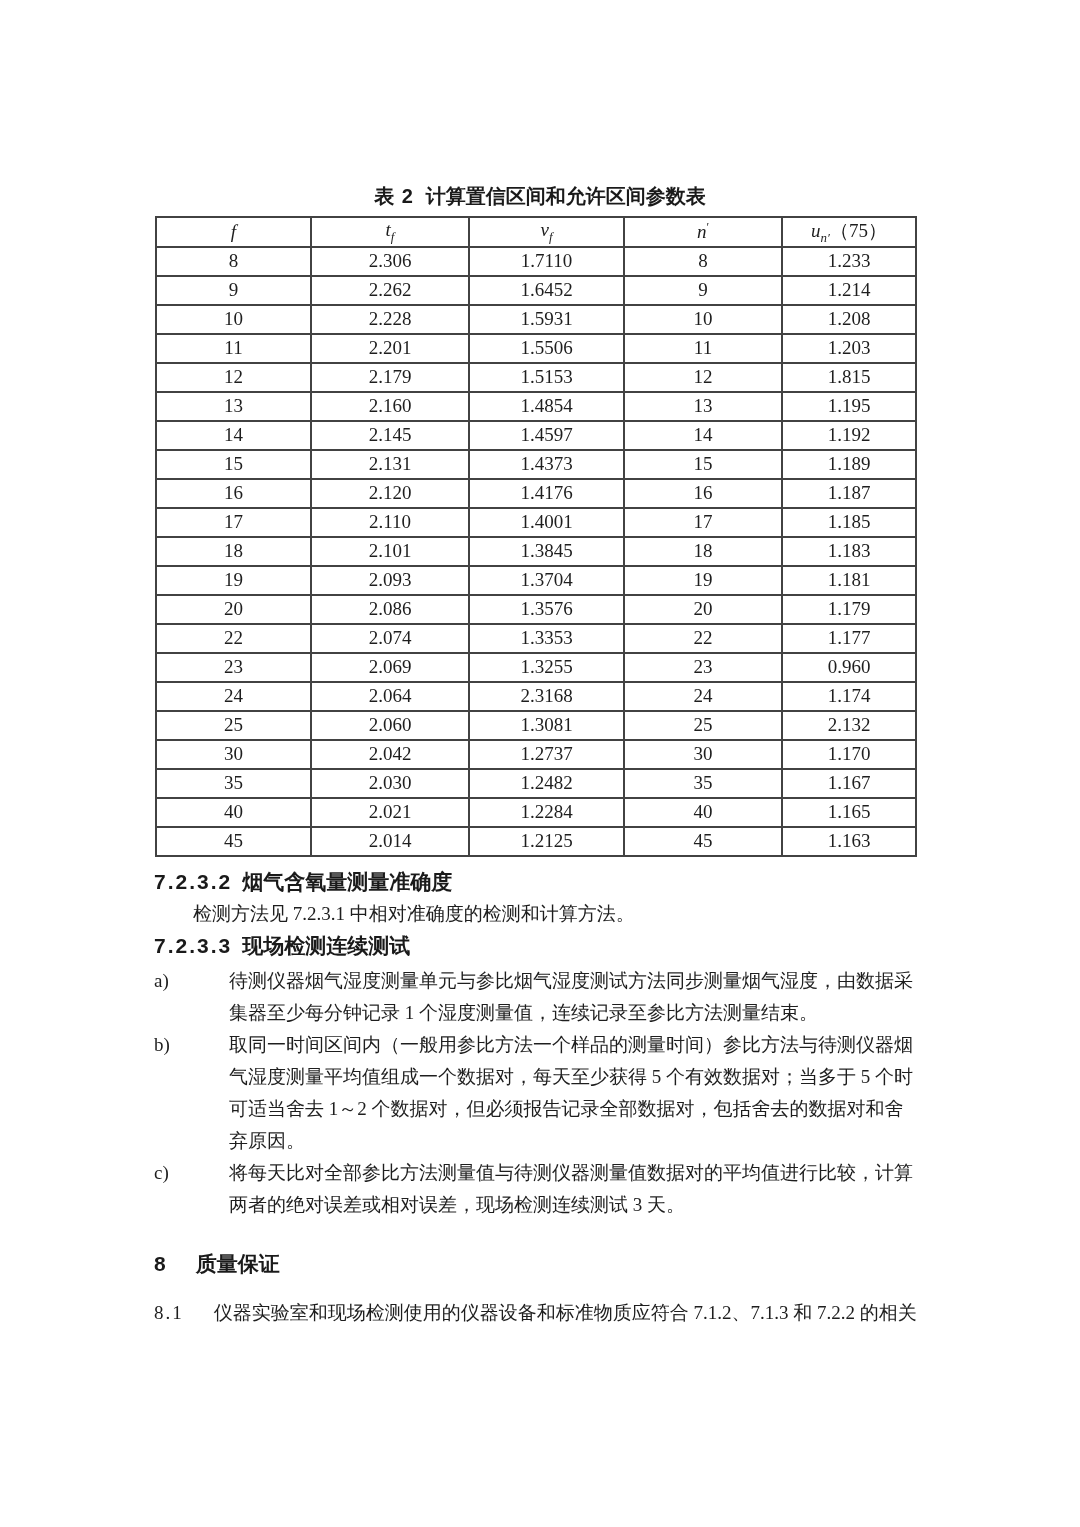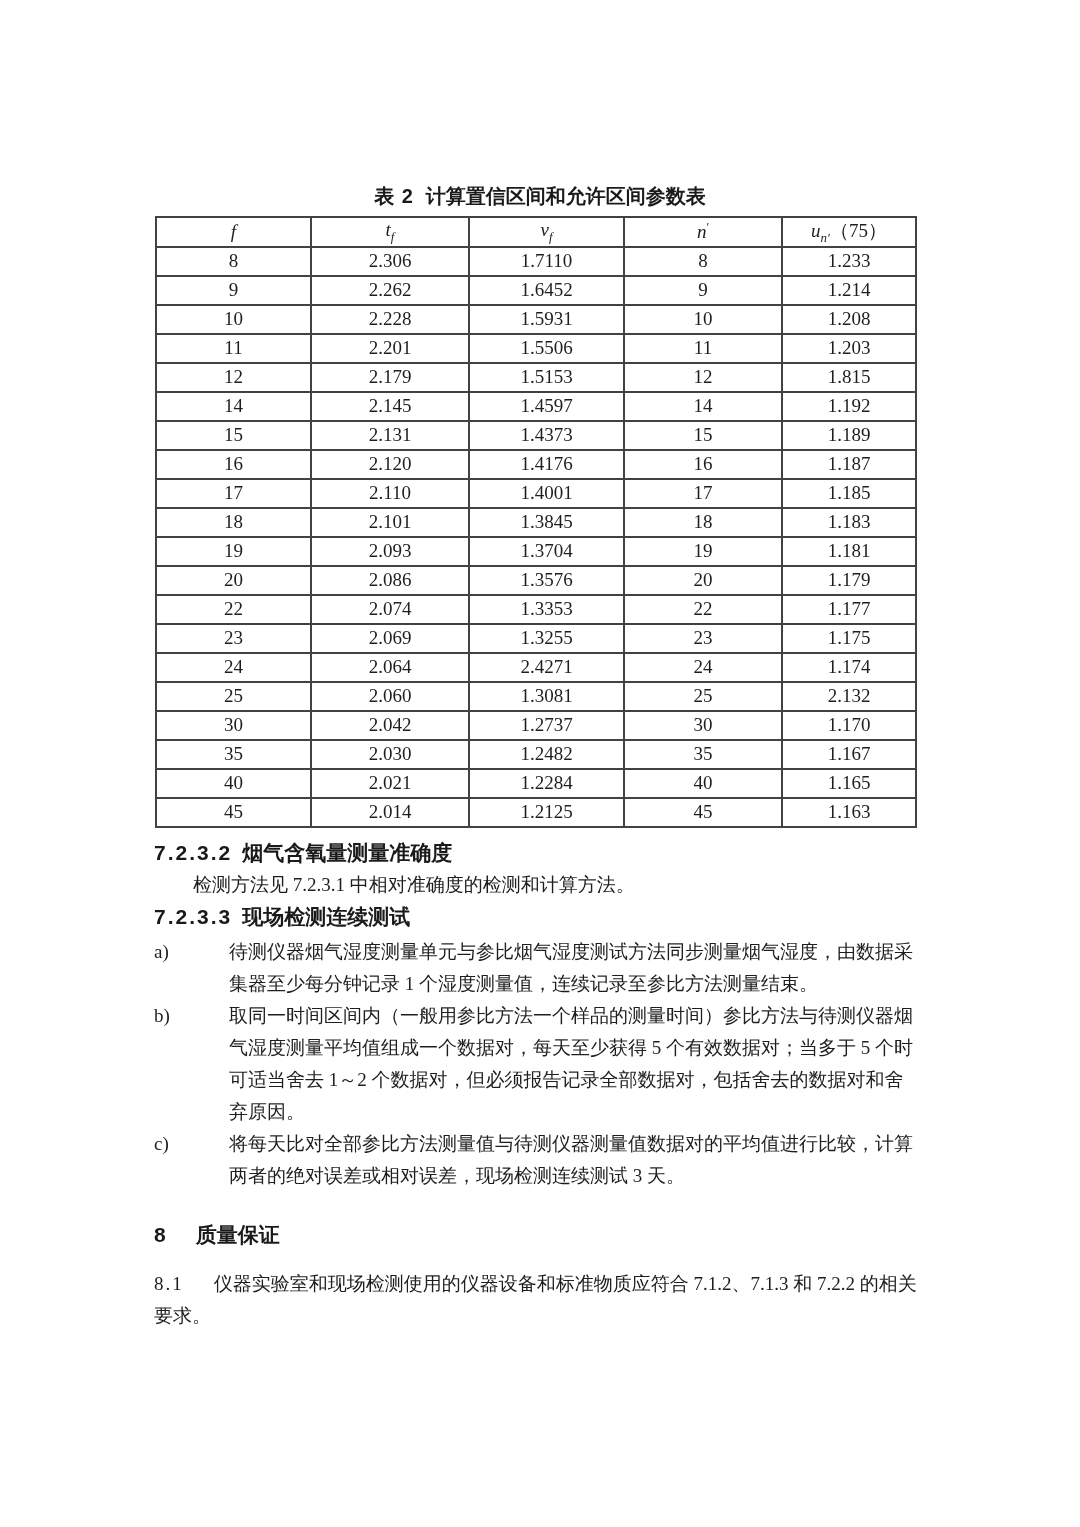--- a/index.html
+++ b/index.html
@@ -146,20 +146,27 @@
           <td>1.203</td>
         </tr>
         <tr>
           <td>12</td>
           <td>2.179</td>
           <td>1.5153</td>
           <td>12</td>
           <td>1.815</td>
         </tr>
         <tr>
+          <td>13</td>
+          <td>2.160</td>
+          <td>1.4854</td>
+          <td>13</td>
+          <td>1.195</td>
+        </tr>
+        <tr>
           <td>14</td>
           <td>2.145</td>
           <td>1.4597</td>
           <td>14</td>
           <td>1.192</td>
         </tr>
         <tr>
           <td>15</td>
           <td>2.131</td>
           <td>1.4373</td>
@@ -206,26 +213,26 @@
           <td>2.074</td>
           <td>1.3353</td>
           <td>22</td>
           <td>1.177</td>
         </tr>
         <tr>
           <td>23</td>
           <td>2.069</td>
           <td>1.3255</td>
           <td>23</td>
-          <td>1.175</td>
+          <td>0.960</td>
         </tr>
         <tr>
           <td>24</td>
           <td>2.064</td>
-          <td>2.4271</td>
+          <td>2.3168</td>
           <td>24</td>
           <td>1.174</td>
         </tr>
         <tr>
           <td>25</td>
           <td>2.060</td>
           <td>1.3081</td>
           <td>25</td>
           <td>2.132</td>
         </tr>

